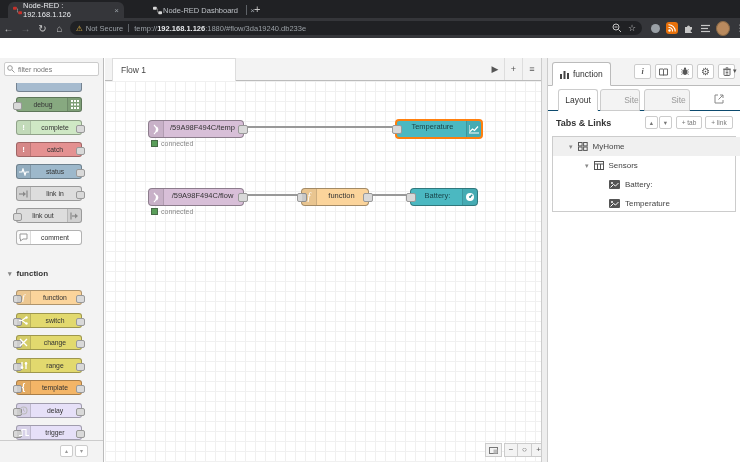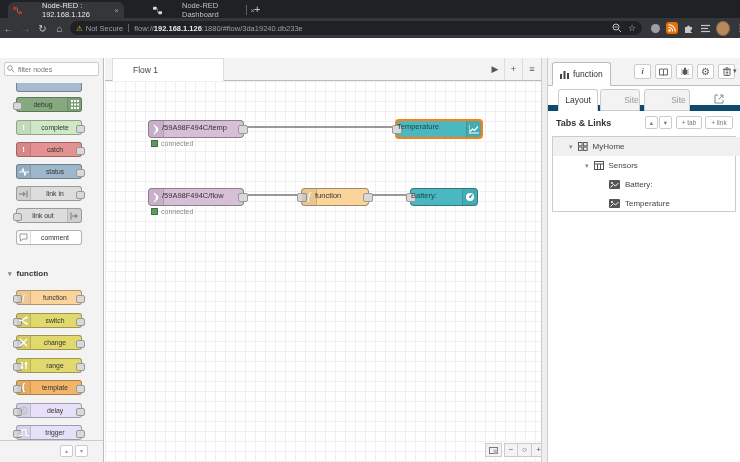--- a/index.html
+++ b/index.html
@@ -2,21 +2,21 @@
 <html><head>
 <meta charset="utf-8">
 <style>
   html,body{margin:0;padding:0;}
   body{width:740px;height:462px;overflow:hidden;font-family:"Liberation Sans",sans-serif;-webkit-font-smoothing:antialiased;}
   .screen{position:relative;width:740px;height:462px;background:#fff;overflow:hidden;}
   .abs{position:absolute;box-sizing:border-box;}
 
   
   .tabstrip{left:0;top:0;width:740px;height:18px;background:#202124;}
-  .btab{top:2px;height:16px;border-radius:6px 6px 0 0;display:flex;align-items:center;gap:20px;padding:0 5px;font-size:7.5px;color:#bdc1c6;justify-content:space-between;}
+  .btab{top:2px;height:16px;border-radius:6px 6px 0 0;display:flex;align-items:center;gap:1px;padding:0 5px;font-size:7.5px;color:#bdc1c6;justify-content:space-between;}
   .btab.active{background:#35363a;color:#e8eaed;}
   .btab .tclose{margin-left:auto;color:#9aa0a6;font-size:8px;}
   .favicon{width:9px;height:9px;flex:0 0 auto;}
   .newtab{color:#c7c7c7;font-size:11px;line-height:16px;}
   .tabsep{top:5px;width:1px;height:10px;background:#5f6368;}
 
   .toolbar{left:0;top:18px;width:740px;height:20px;background:#35363a;display:flex;align-items:center;}
   .navicon{color:#c7c7c7;font-size:10px;width:17px;text-align:center;flex:0 0 auto;}
   .navicon.dim{color:#73767a;}
   .urlbar{height:14px;background:#202124;border-radius:7px;margin-left:2px;display:flex;align-items:center;padding:0 6px;font-size:7.5px;color:#9aa0a6;flex:0 0 auto;width:560px;}
@@ -48,29 +48,29 @@
   .pport{position:absolute;width:7px;height:6px;border-radius:2px;background:#d9d9d9;border:1px solid #999;top:4px;}
   .pport.in{left:-4px;}
   .pport.out{right:-4px;}
   .psection{left:0px;top:207px;width:103px;height:18px;font-size:8px;font-weight:bold;color:#333;line-height:18px;}
   .pfooter{left:0;top:382px;width:103px;height:22px;background:#f3f3f3;border-top:1px solid #ccc;}
   .pfbtn{top:4px;width:13px;height:12px;background:#fff;border:1px solid #ccc;border-radius:2px;color:#999;font-size:6px;text-align:center;line-height:11px;}
   .excl{color:#fff;font-weight:bold;font-size:8px;}
 
   
   .flowbar{left:105px;top:58px;width:436px;height:23px;background:#f3f3f3;border-bottom:1px solid #bbb;}
-  .flowtab{left:7px;top:0px;width:112px;height:23px;background:#fff;border:1px solid #ddd;border-bottom:none;font-size:8.5px;color:#444;line-height:22px;padding-left:20px;}
+  .flowtab{left:7px;top:0px;width:124px;height:23px;background:#fff;border:1px solid #ddd;border-bottom:none;font-size:8.5px;color:#444;line-height:22px;padding-left:8px;}
   .fbtn{top:0;height:22px;background:#f3f3f3;border-left:1px solid #ddd;color:#555;font-size:9px;text-align:center;line-height:22px;}
 
   
   .canvas{left:105px;top:81px;width:436px;height:381px;background-color:#fff;
     background-image:linear-gradient(#f0f0f0 1px,transparent 1px),linear-gradient(90deg,#f0f0f0 1px,transparent 1px);
     background-size:10px 10px;}
   .wire{position:absolute;height:2px;background:#999;}
-  .cnode{position:absolute;height:16px;border:1px solid rgba(0,0,0,0.35);border-radius:4px;font-size:7.5px;line-height:14px;color:#333;text-align:left;}
+  .cnode{position:absolute;height:16px;border:1px solid rgba(0,0,0,0.35);border-radius:4px;font-size:7.5px;line-height:14px;color:#333;text-align:center;}
   .cnode.sel{border:2px solid #ff7f0e;line-height:12px;}
   .cicon2{position:absolute;top:0;bottom:0;width:14px;background:rgba(0,0,0,0.07);display:flex;align-items:center;justify-content:center;}
   .cicon2.l{left:0;border-right:1px solid rgba(0,0,0,0.12);border-radius:3px 0 0 3px;}
   .cicon2.r{right:0;border-left:1px solid rgba(0,0,0,0.12);border-radius:0 3px 3px 0;}
   .clabel{position:absolute;left:0;right:0;}
   .clabel.padl{left:13px;}
   .clabel.padr{right:13px;}
   .cport{position:absolute;width:8px;height:7px;border-radius:2px;background:#d9d9d9;border:1px solid #999;top:4px;}
   .cport.in{left:-5px;}
   .cport.out{right:-5px;}
@@ -78,21 +78,21 @@
   .sdot{width:5px;height:5px;border:1px solid #486b48;}
   .zoomctl{top:362px;height:14px;background:#f3f3f3;border:1px solid #ccc;color:#555;font-size:8px;text-align:center;line-height:12px;}
 
   
   .splitter{left:541px;top:58px;width:7px;height:404px;background:#eee;border-left:1px solid #ccc;border-right:1px solid #ccc;}
   .sidebar{left:548px;top:58px;width:192px;height:404px;background:#fff;}
   .sbheadrow{left:0;top:0;width:192px;height:28px;background:#f3f3f3;border-bottom:1px solid #bbb;}
   .sbtab{left:4px;top:4px;height:24px;background:#fff;border:1px solid #bbb;border-bottom:1px solid #fff;border-radius:3px 3px 0 0;display:flex;align-items:center;gap:4px;padding:0 7px;font-size:8.5px;color:#333;}
   .sbibtn{top:6px;width:17px;height:15px;background:#fff;border:1px solid #ccc;border-radius:2px;display:flex;align-items:center;justify-content:center;color:#555;font-size:8px;}
   .sbcaret{top:9px;color:#555;font-size:7px;}
-  .ltabs{left:0;top:28px;width:192px;height:25px;border-bottom:6px solid #0c4a6e;background:#fff;}
+  .ltabs{left:0;top:28px;width:192px;height:25px;border-bottom:1px solid #0c4a6e;background:#fff;}
   .ltab{top:3px;height:22px;border:1px solid #ccc;border-radius:3px 3px 0 0;font-size:8.5px;text-align:center;line-height:21px;}
   .ltab.active{background:#fff;color:#333;border-bottom:1px solid #fff;}
   .ltab.idle{background:#f3f3f3;color:#999;padding-left:23px;}
   .extlink{top:8px;color:#888;}
   .sbsection{left:8px;top:60px;font-size:9px;font-weight:bold;color:#333;}
   .minibtn{top:58px;height:13px;background:#fff;border:1px solid #ccc;border-radius:2px;font-size:6.5px;color:#777;text-align:center;line-height:12px;}
   .treebox{left:4px;top:78px;width:184px;height:76px;border:1px solid #ccc;background:#fff;}
   .trow{position:absolute;left:0;width:182px;height:19px;display:flex;align-items:center;gap:5px;font-size:8px;color:#444;}
   .trow.hl{background:#f0f0f0;}
   .tchev{color:#888;font-size:7px;}
@@ -129,21 +129,21 @@
 
   <div class="abs toolbar">
     <span class="navicon">←</span>
     <span class="navicon dim">→</span>
     <span class="navicon">↻</span>
     <span class="navicon">⌂</span>
     <div class="urlbar">
       <span style="color:#e0b341;margin-right:3px;">⚠</span>
       <span>Not Secure</span>
       <span class="urldiv"></span>
-      <span>flow://</span>
+      <span>temp://</span>
         <span class="urlhost">192.168.1.126</span>
         <span>:1880/#flow/3da19240.db233e</span>
       <span style="margin-left:auto;display:flex;gap:6px;align-items:center;">
         <svg width="10" height="10" viewBox="0 0 10 10">
             <circle cx="4" cy="4" r="3" fill="none" stroke="#c7c7c7"></circle>
             <line x1="6.5" y1="6.5" x2="9" y2="9" stroke="#c7c7c7"></line>
             <line x1="2.5" y1="4" x2="5.5" y2="4" stroke="#c7c7c7"></line>
           </svg>
         <span style="color:#c7c7c7;font-size:9px;">☆</span>
       </span>

